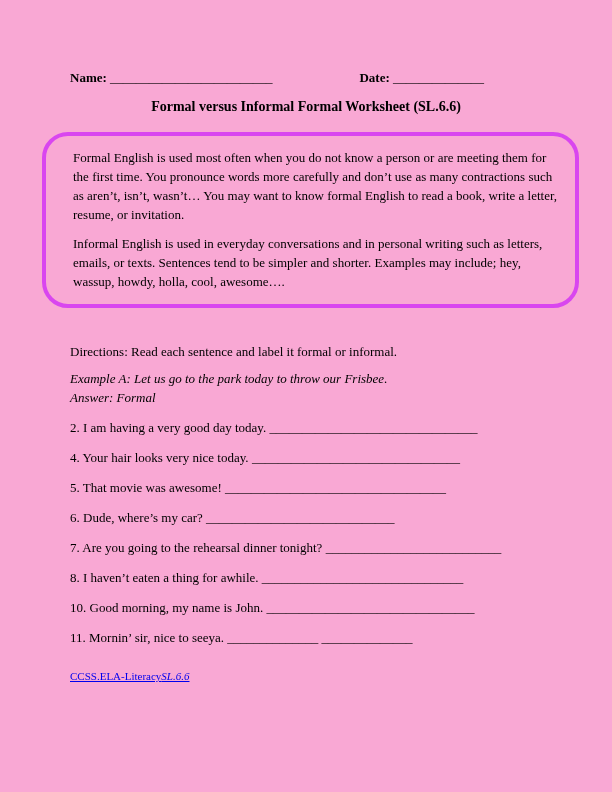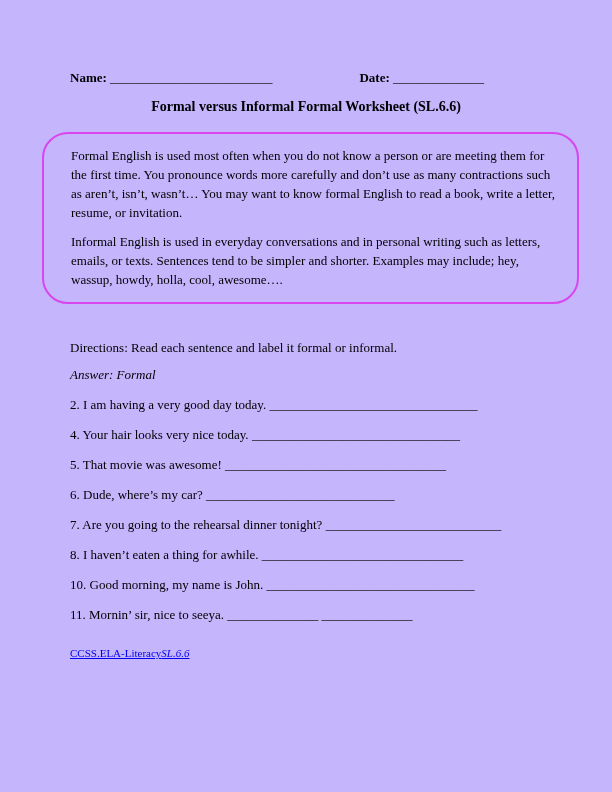--- a/index.html
+++ b/index.html
@@ -2,40 +2,40 @@
 <html><head>
 <meta charset="utf-8">
 <style>
   * { margin: 0; padding: 0; box-sizing: border-box; }
   html, body { background: #ffffff; }
   body {
     width: 612px; height: 792px;
     font-family: "Liberation Serif", "DejaVu Serif", serif;
     font-size: 13px; color: #000;
   }
-  .sheet { position: relative; width: 612px; height: 792px; overflow: hidden; background: #c4b5fd; }
+  .sheet { position: relative; width: 612px; height: 792px; overflow: hidden; background: #f9a8d4; }
 
   .header-row {
     display: flex; justify-content: space-between;
     padding: 70px 128px 0 70px;
     white-space: nowrap;
   }
   .header-row b { font-weight: bold; }
   .blank { letter-spacing: 0; }
 
   .title {
     margin-top: 13px;
     text-align: center;
     font-weight: bold;
     font-size: 14px;
   }
 
   .info-box {
     margin: 17px 33px 0 42px;
-    border: 2px solid #d946ef;
+    border: 4px solid #d946ef;
     border-radius: 26px;
     padding: 12px 18px 13px 27px;
     line-height: 19px;
   }
   .info-box p + p { margin-top: 10px; }
 
   .directions { margin: 34px 70px 0 70px; line-height: 19px; }
 
   .example {
     margin: 8px 70px 0 70px;
@@ -63,20 +63,21 @@
   <div class="title">Formal versus Informal Formal Worksheet (SL.6.6)</div>
 
   <div class="info-box">
     <p>Formal English is used most often when you do not know a person or are meeting them for the first time. You pronounce words more carefully and don’t use as many contractions such as aren’t, isn’t, wasn’t…  You may want to know formal English to read a book, write a letter, resume, or invitation.</p>
     <p>Informal English is used in everyday conversations and in personal writing such as letters, emails, or texts.  Sentences tend to be simpler and shorter. Examples may include; hey, wassup, howdy, holla, cool, awesome….</p>
   </div>
 
   <p class="directions">Directions: Read each sentence and label it formal or informal.</p>
 
   <div class="example">
+    <div>Example A: Let us go to the park today to throw our Frisbee.</div>
     <div>Answer: Formal</div>
   </div>
 
   <div class="questions">
     <div class="q"><span>2.</span> <span>I am having a very good day today.</span> <span class="blank">________________________________</span></div>
     <div class="q"><span>4.</span> <span>Your hair looks very nice today.</span> <span class="blank">________________________________</span></div>
     <div class="q"><span>5.</span> <span>That movie was awesome!</span> <span class="blank">__________________________________</span></div>
     <div class="q"><span>6.</span> <span>Dude, where’s my car?</span> <span class="blank">_____________________________</span></div>
     <div class="q"><span>7.</span> <span>Are you going to the rehearsal dinner tonight?</span> <span class="blank">___________________________</span></div>
     <div class="q"><span>8.</span> <span>I haven’t eaten a thing for awhile.</span> <span class="blank">_______________________________</span></div>

